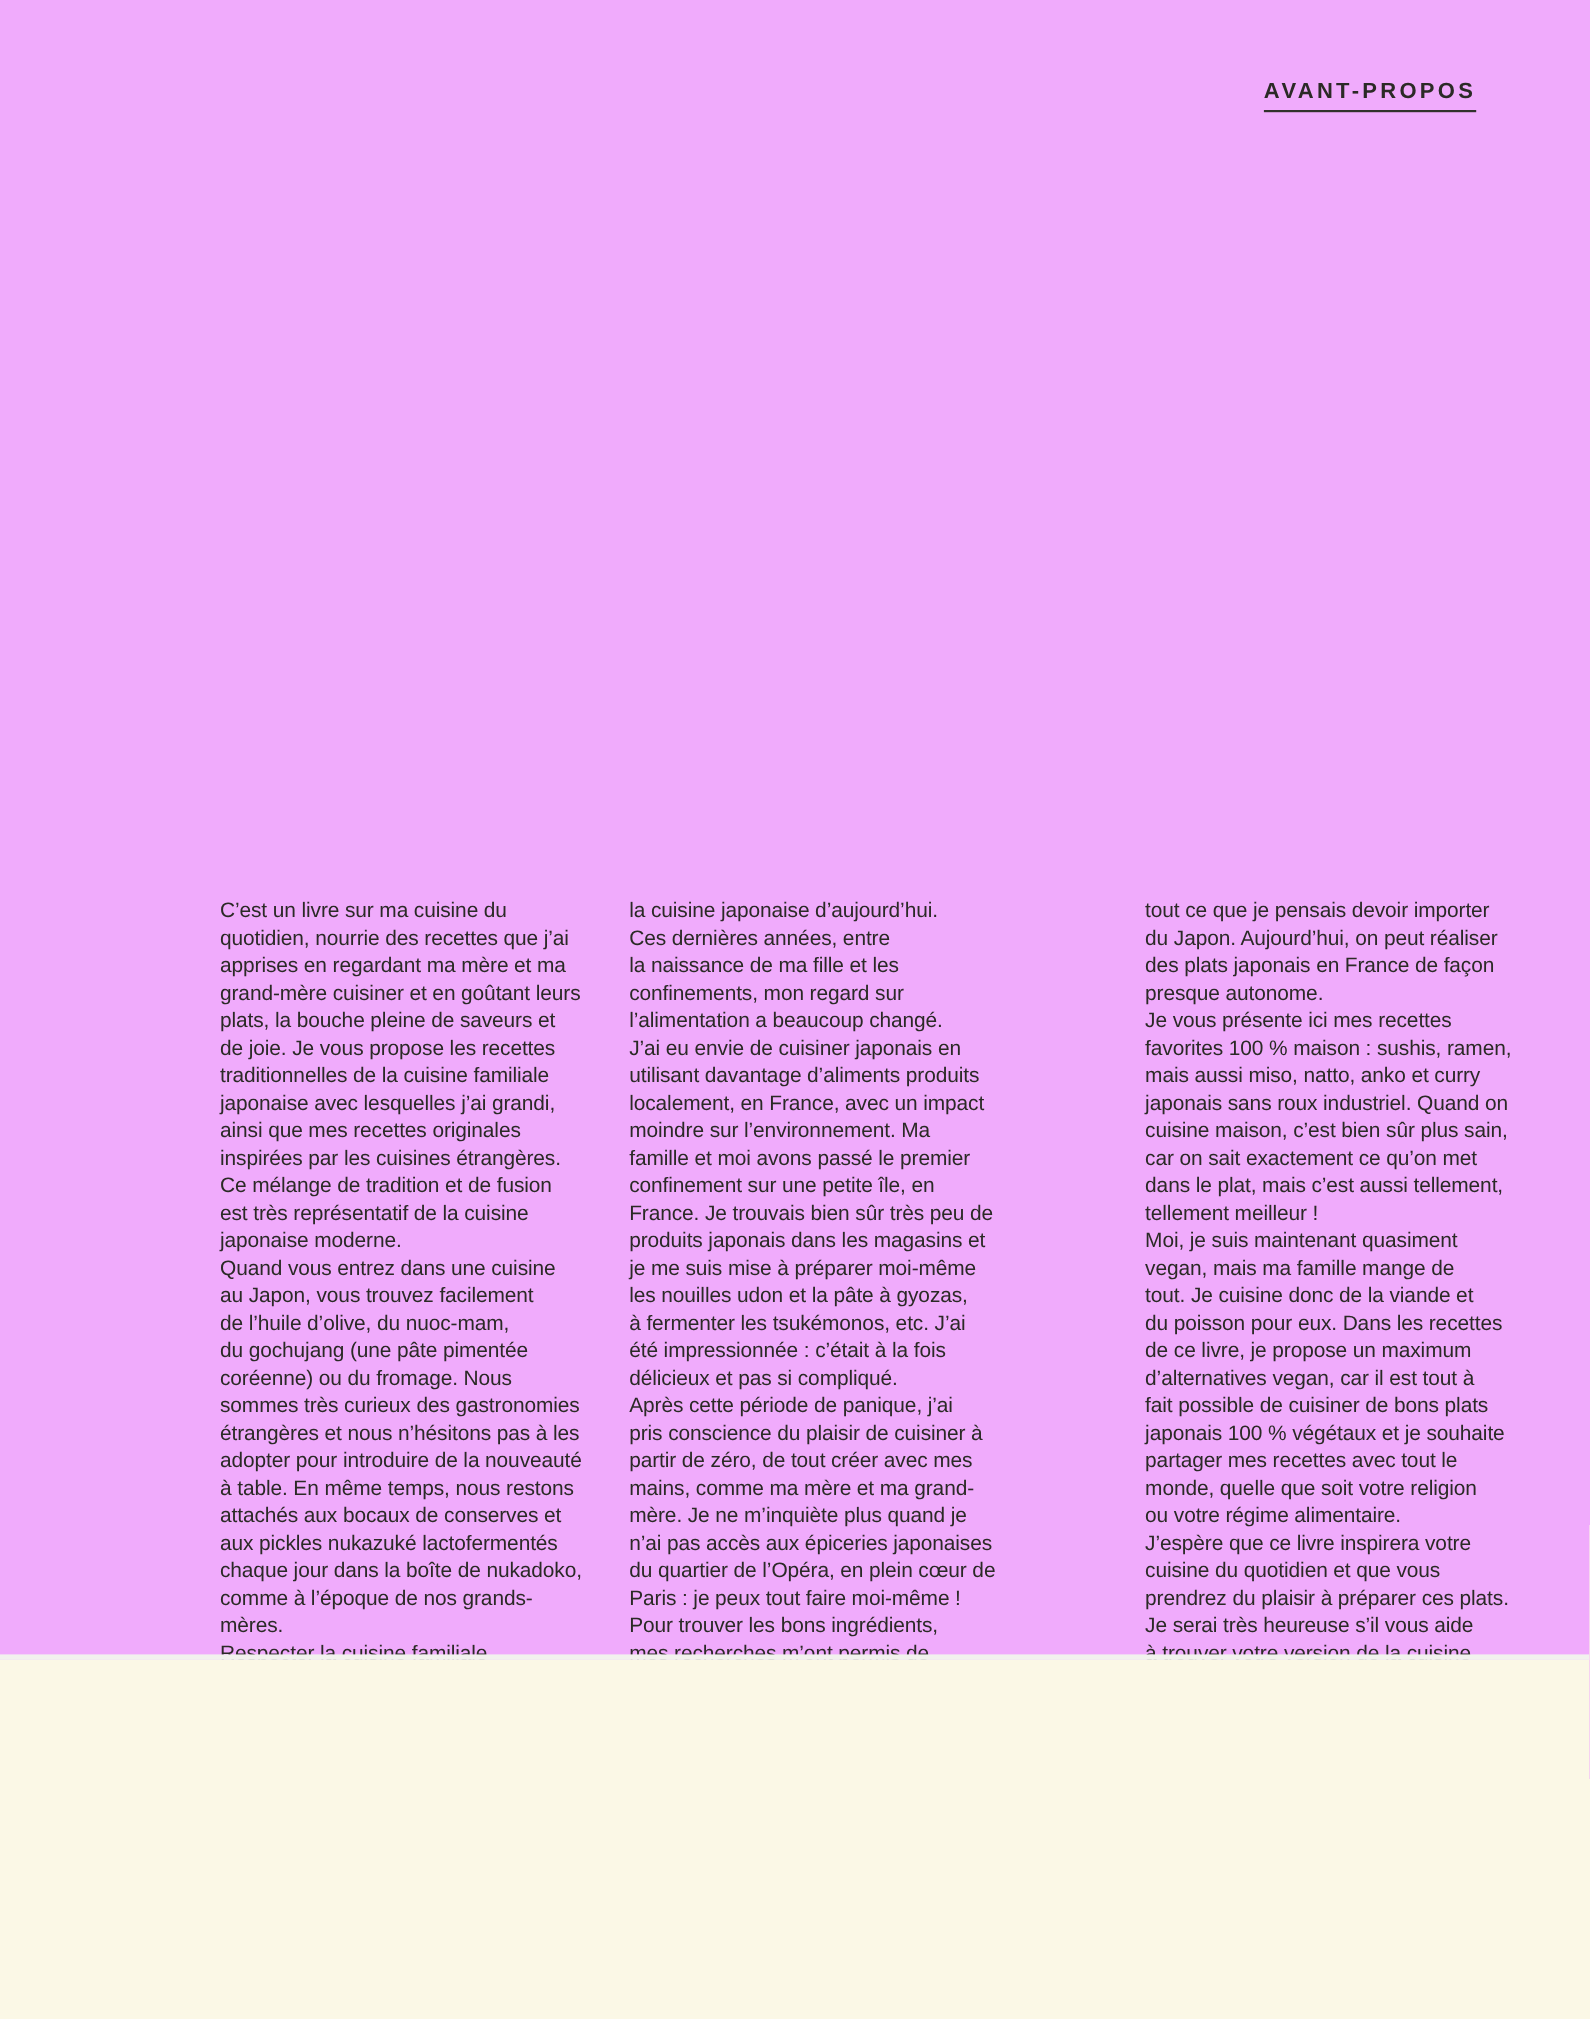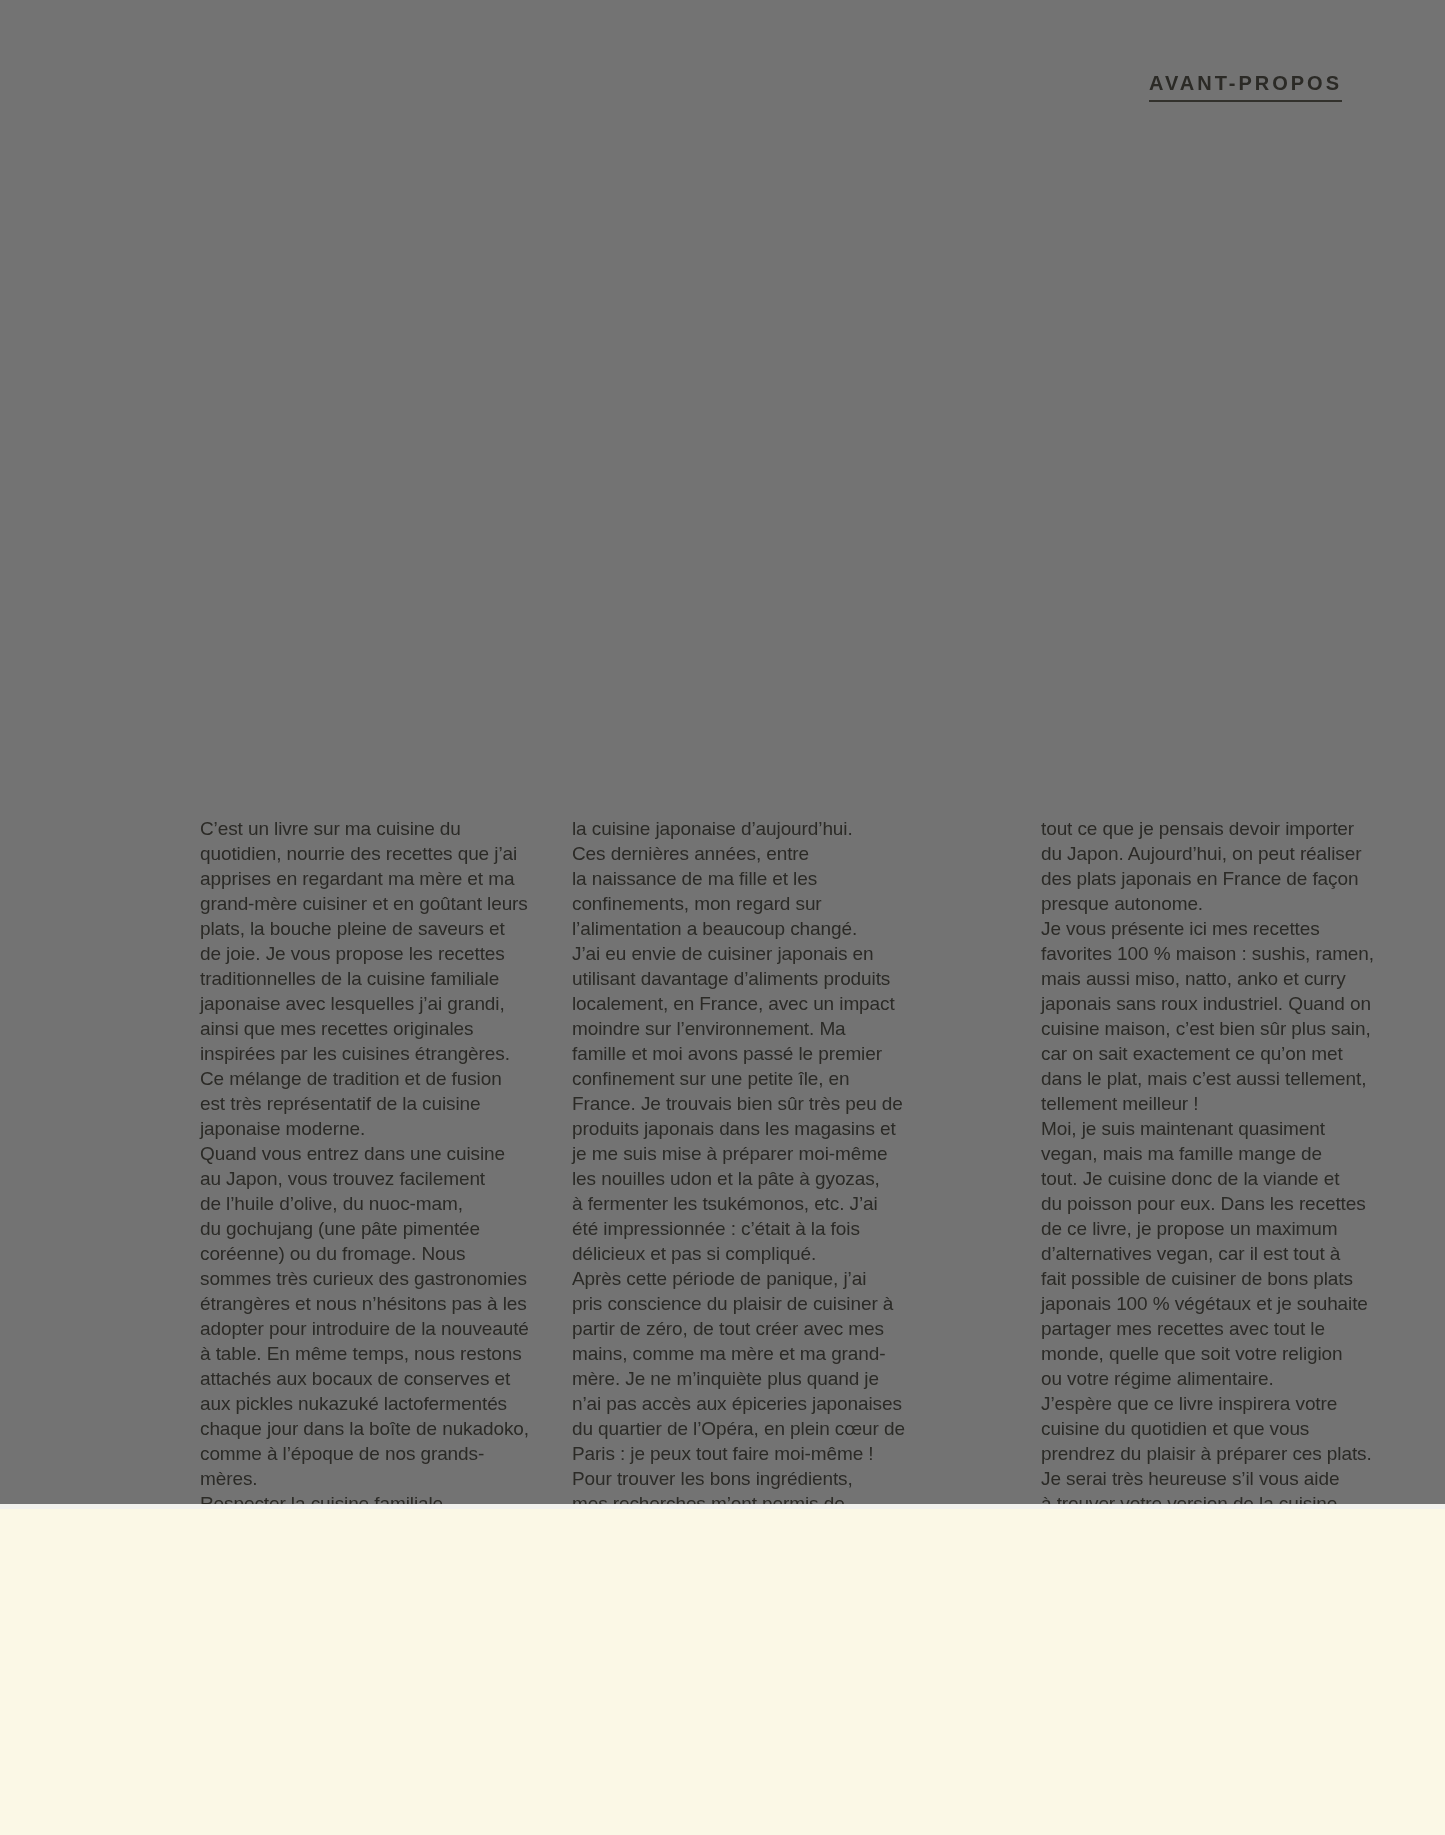--- a/index.html
+++ b/index.html
@@ -4,21 +4,21 @@
 <style>
   html, body {
     margin: 0;
     padding: 0;
     background: #FBF8E6;
   }
   .page {
     position: relative;
     width: 1445px;
     height: 1509px;
-    background: #737373;
+    background: #f0abfc;
     overflow: hidden;
     font-family: "Liberation Sans", "DejaVu Sans", sans-serif;
     color: #2B2A26;
   }
   .running-head {
     position: absolute;
     top: 72px;
     right: 103px;
     font-size: 20px;
     font-weight: 700;

